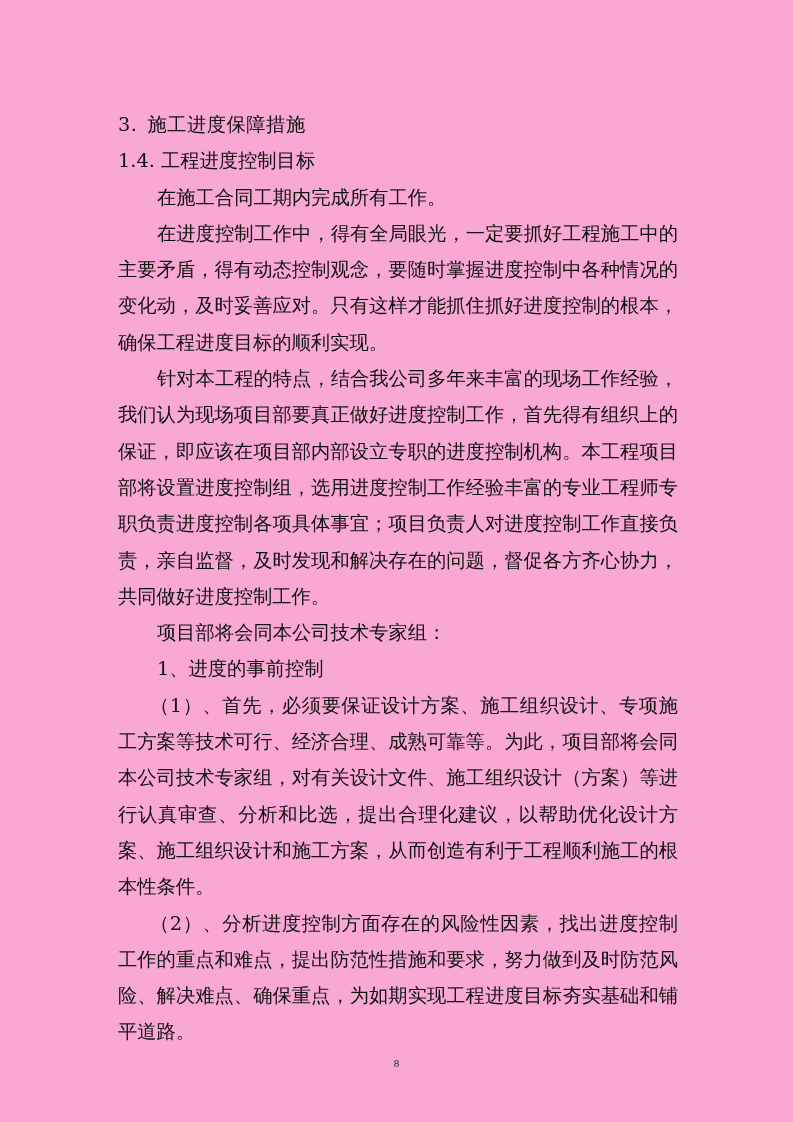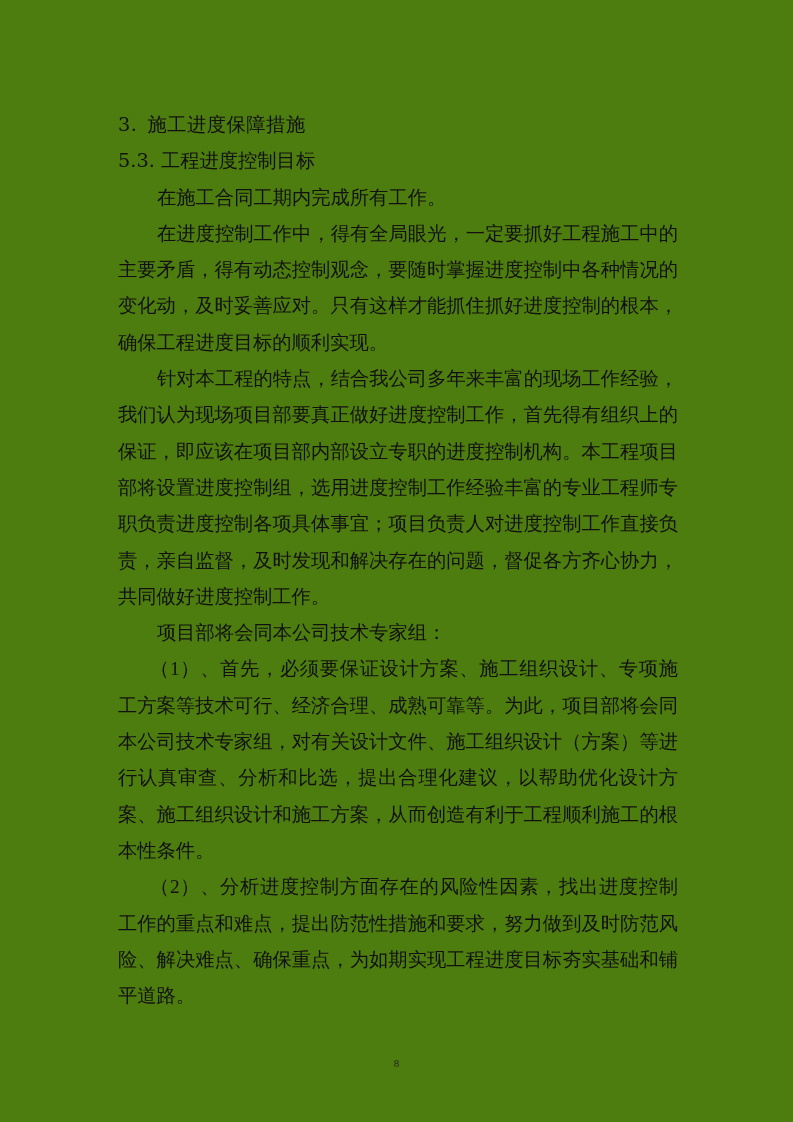--- a/index.html
+++ b/index.html
@@ -1,46 +1,47 @@
 <!DOCTYPE html>
 <html><head>
   <meta charset="utf-8">
   <style>
     html, body { margin: 0; padding: 0; background: #ffffff; }
     body { width: 793px; height: 1122px; position: relative; overflow: hidden; }
     .page {
-      position: absolute; left: 0; top: 0; width: 793px; height: 1122px; background: #4d7c0f;
+      position: absolute; left: 0; top: 0; width: 793px; height: 1122px; background: #f9a8d4;
     }
     .content {
       position: absolute; left: 118px; top: 107px; width: 560px;
       font-family: "DejaVu Serif", "Liberation Serif", serif;
       font-size: 19.3px; color: #111111;
       line-height: 36.3px;
       text-align: justify;
       text-justify: inter-character;
     }
     .content p { margin: 0; padding: 0; }
     .h1 { letter-spacing: 0.5px; }
     .h1 .num { margin-right: 10px; }
     .h2 { }
     .indent { text-indent: 39px; }
-    .indent-sm { text-indent: 32px; font-family: Liberation Serif, serif; }
+    .indent-sm { text-indent: 32px; }
     .page-number {
       position: absolute; left: 0; width: 793px; top: 1057px; text-align: center;
       font-family: "Liberation Serif", serif; font-size: 11px; color: #222;
     }
   </style>
 </head>
 <body>
 
 <div class="page">
   <div class="content">
     <p class="h1"><span class="num">3.</span><span>施工进度保障措施</span></p>
-    <p class="h2">5.3. 工程进度控制目标</p>
+    <p class="h2">1.4. 工程进度控制目标</p>
     <p class="indent">在施工合同工期内完成所有工作。</p>
     <p class="indent">在进度控制工作中，得有全局眼光，一定要抓好工程施工中的主要矛盾，得有动态控制观念，要随时掌握进度控制中各种情况的变化动，及时妥善应对。只有这样才能抓住抓好进度控制的根本，确保工程进度目标的顺利实现。</p>
     <p class="indent">针对本工程的特点，结合我公司多年来丰富的现场工作经验，我们认为现场项目部要真正做好进度控制工作，首先得有组织上的保证，即应该在项目部内部设立专职的进度控制机构。本工程项目部将设置进度控制组，选用进度控制工作经验丰富的专业工程师专职负责进度控制各项具体事宜；项目负责人对进度控制工作直接负责，亲自监督，及时发现和解决存在的问题，督促各方齐心协力，共同做好进度控制工作。</p>
     <p class="indent">项目部将会同本公司技术专家组：</p>
+    <p class="indent">1、进度的事前控制</p>
     <p class="indent-sm">（1）、首先，必须要保证设计方案、施工组织设计、专项施工方案等技术可行、经济合理、成熟可靠等。为此，项目部将会同本公司技术专家组，对有关设计文件、施工组织设计（方案）等进行认真审查、分析和比选，提出合理化建议，以帮助优化设计方案、施工组织设计和施工方案，从而创造有利于工程顺利施工的根本性条件。</p>
     <p class="indent-sm">（2）、分析进度控制方面存在的风险性因素，找出进度控制工作的重点和难点，提出防范性措施和要求，努力做到及时防范风险、解决难点、确保重点，为如期实现工程进度目标夯实基础和铺平道路。</p>
   </div>
   <div class="page-number">8</div>
 </div>
 
 </body></html>

